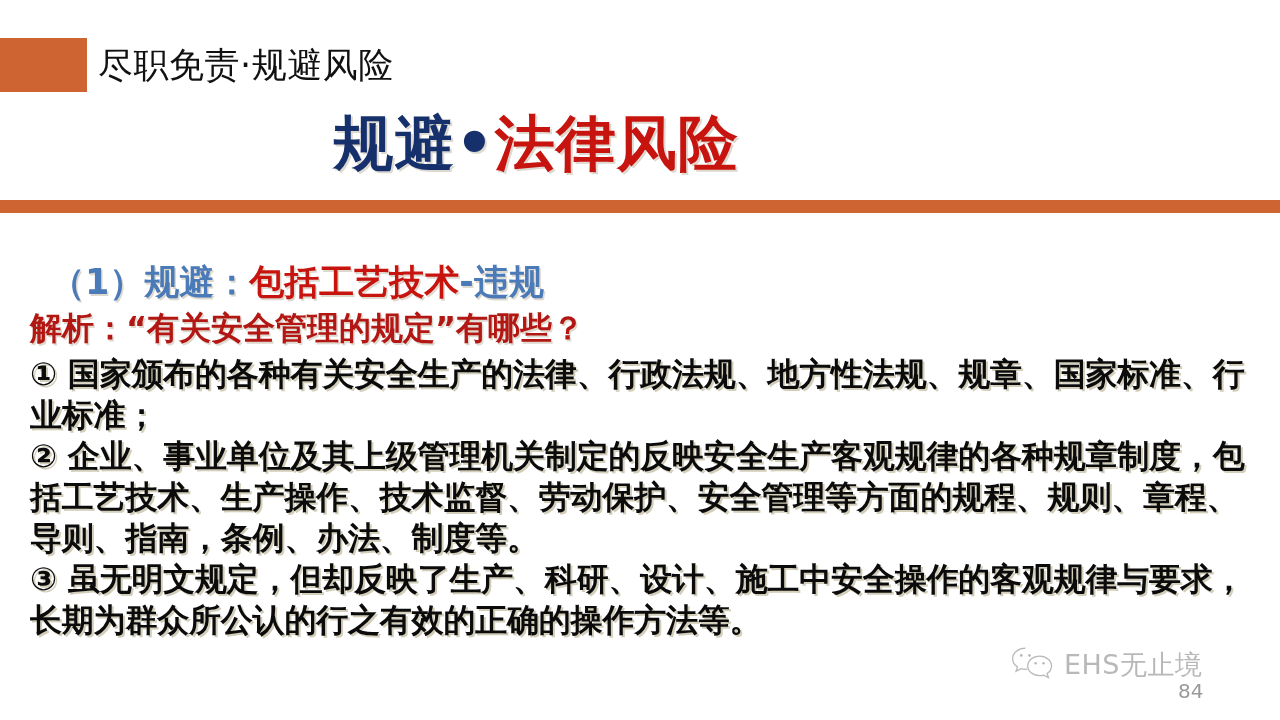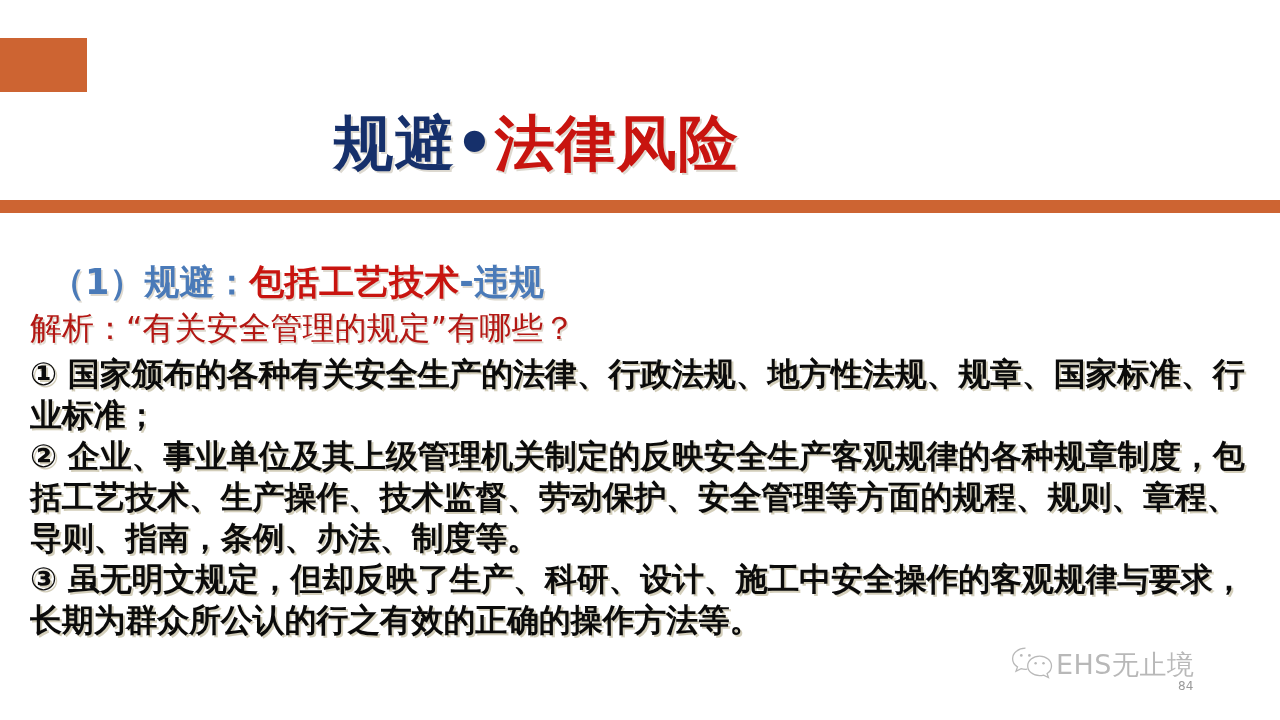--- a/index.html
+++ b/index.html
@@ -82,21 +82,21 @@
     line-height: 48px;
     white-space: nowrap;
     padding-left: 20px;
     text-shadow: 1.5px 1.5px 0 rgba(190,180,160,0.5);
   }
   .s-blue { color: #4a7ab8; text-align: right; }
   .s-red  { color: #c8140f; }
 
   .line-sub2 {
     font-size: 32px;
-    font-weight: normal;
+    font-weight: bold;
     line-height: 44px;
     color: #b31713;
     white-space: nowrap;
     text-shadow: 1.5px 1.5px 0 rgba(190,180,160,0.5);
   }
 
   .para {
     font-size: 32px;
     font-weight: bold;
     line-height: 41px;
@@ -107,46 +107,48 @@
   }
   .para.p1 { margin-top: 4px; }
 
   
   .watermark {
     position: absolute;
     left: 1010px;
     top: 646px;
     display: flex;
     align-items: center;
+    gap: 8px;
     opacity: 0.62;
   }
   .wechat-icon { display: block; }
   .watermark-text {
     font-size: 27px;
     color: #8e8e8e;
     font-family: "DejaVu Sans", "Liberation Sans", sans-serif;
     letter-spacing: 0.5px;
     white-space: nowrap;
   }
   .page-number {
     position: absolute;
     left: 1178px;
     top: 679px;
-    font-size: 12px;
+    font-size: 20px;
     color: #9a9a9a;
     font-family: "DejaVu Sans", "Liberation Sans", sans-serif;
   }
 </style>
 </head>
 <body>
 
 <div id="slide">
 
   <div class="header-block"></div>
 
+  <div class="header-title">尽职免责·规避风险</div>
 
   <div class="main-title">
     <span class="t-navy">规避</span><span class="t-dot">•</span><span class="t-red">法律风险</span>
   </div>
 
   <div class="divider"></div>
 
   <div class="body-wrap">
 
     <div class="line-sub1">

